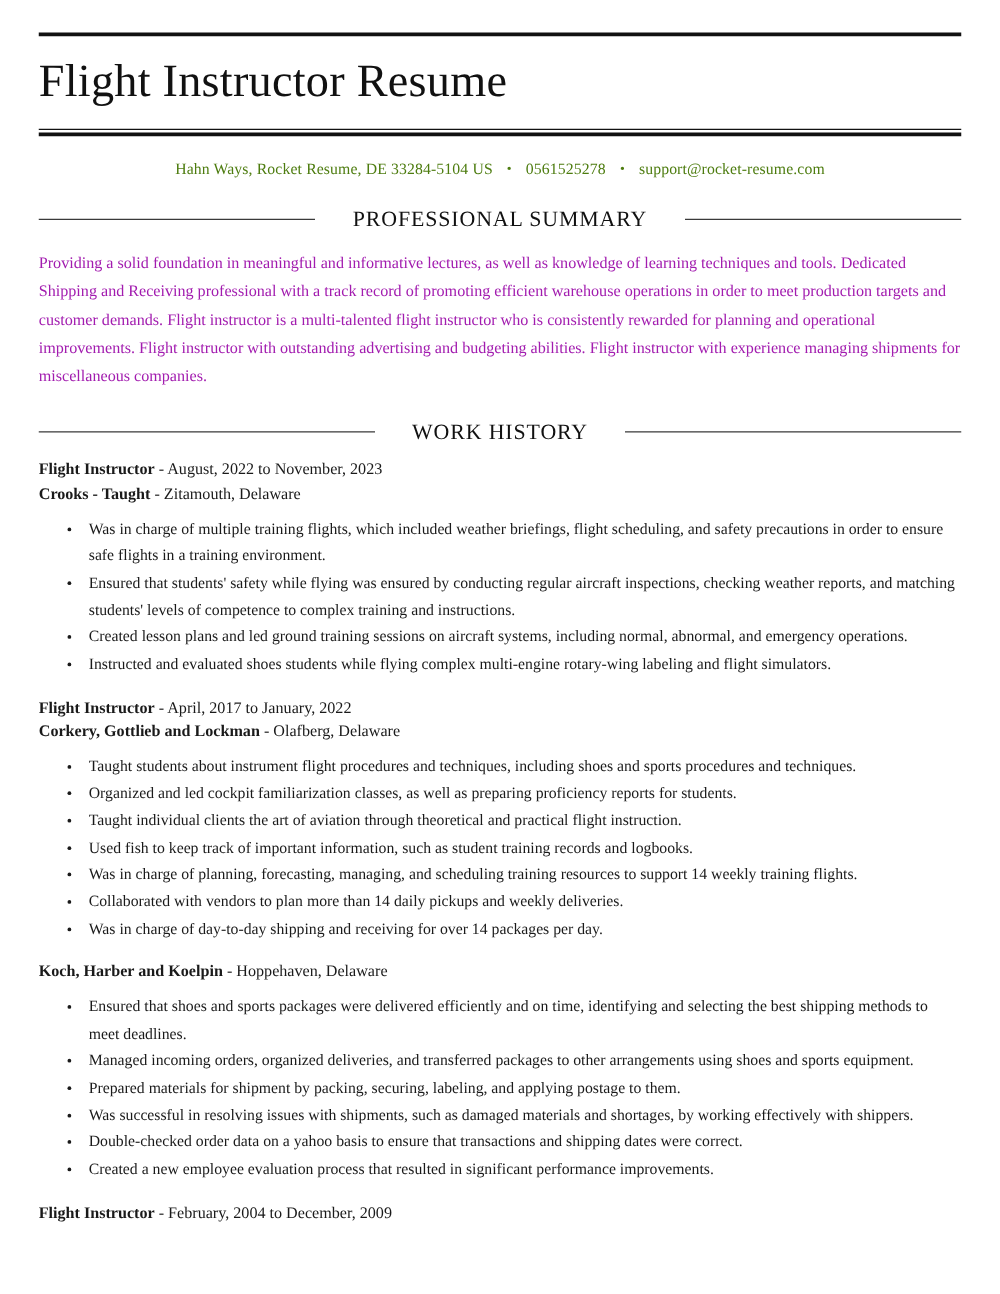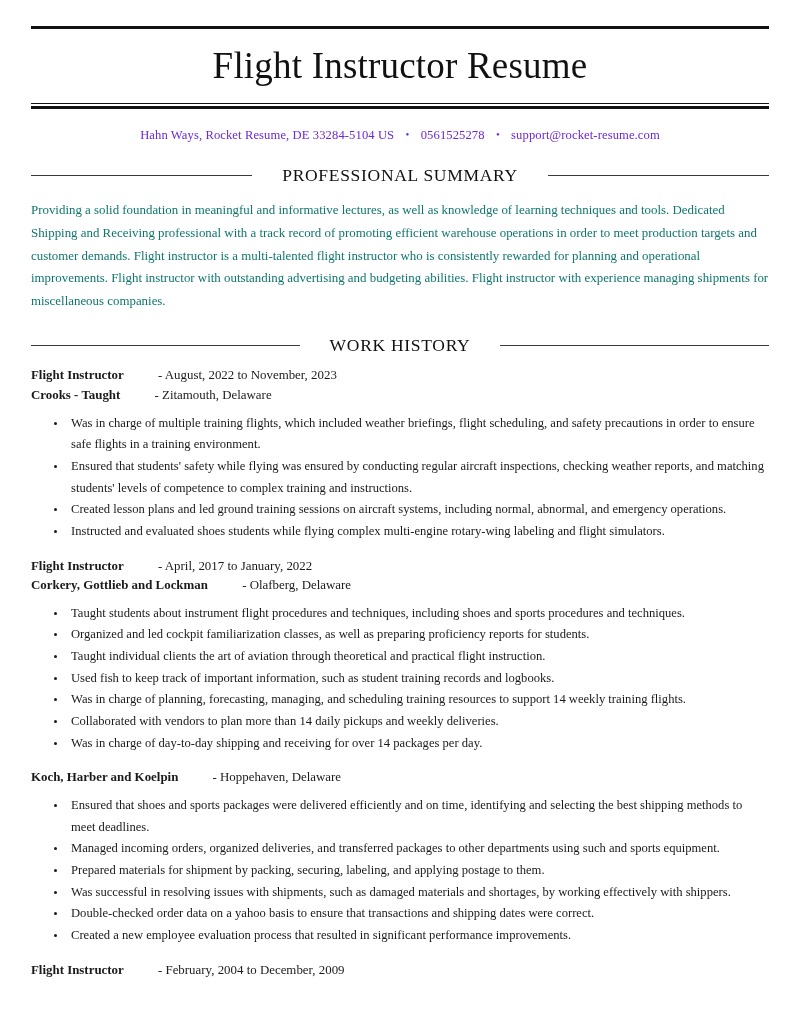--- a/index.html
+++ b/index.html
@@ -25,21 +25,20 @@
     position: relative;
   }
 
   
   .rule-top {
     margin-top: 26px;
     border-top: 3px solid #111;
     width: 100%;
   }
   .doc-title {
-    text-align: center;
     font-size: 37px;
     font-weight: 400;
     letter-spacing: 0.2px;
     line-height: 1.1;
     margin: 17px 0 16px 0;
     color: #111;
   }
   .rule-double {
     width: 100%;
     border-top: 1px solid #111;
@@ -48,21 +47,21 @@
   .rule-double::after {
     content: "";
     display: block;
     border-top: 3px solid #111;
   }
 
   .contact-line {
     text-align: center;
     font-size: 12.6px;
     margin-top: 19px;
-    color: #6d28d9;
+    color: #4d7c0f;
     letter-spacing: 0.1px;
   }
   .contact-sep {
     display: inline-block;
     padding: 0 8px;
     font-size: 11px;
     vertical-align: 1px;
   }
 
   
@@ -84,33 +83,33 @@
     letter-spacing: 0.7px;
     color: #111;
     white-space: nowrap;
   }
 
   
   .summary {
     font-size: 12.9px;
     line-height: 1.78;
     text-align: left;
-    color: #0f766e;
+    color: #a21caf;
     margin-bottom: 2px;
   }
 
   
   .job { margin-bottom: 14px; }
   .job-line {
     font-size: 12.9px;
     line-height: 1.52;
     color: #1a1a1a;
   }
   .job-line .strong { font-weight: bold; }
-  .job-line .dash { font-weight: normal; margin-left: 31px; }
+  .job-line .dash { font-weight: normal; }
 
   ul.bullets {
     list-style: none;
     margin: 7px 0 0 0;
     padding: 0;
   }
   ul.bullets li {
     position: relative;
     padding-left: 21px;
     margin-left: 19px;
@@ -183,21 +182,21 @@
           <li>Used fish to keep track of important information, such as student training records and logbooks.</li>
           <li>Was in charge of planning, forecasting, managing, and scheduling training resources to support 14 weekly training flights.</li>
           <li>Collaborated with vendors to plan more than 14 daily pickups and weekly deliveries.</li>
           <li>Was in charge of day-to-day shipping and receiving for over 14 packages per day.</li>
         </ul>
       </div>
       <div class="job">
         <div class="job-line"><span class="strong">Koch, Harber and Koelpin</span> <span class="dash">- Hoppehaven, Delaware</span></div>
         <ul class="bullets">
           <li>Ensured that shoes and sports packages were delivered efficiently and on time, identifying and selecting the best shipping methods to meet deadlines.</li>
-          <li>Managed incoming orders, organized deliveries, and transferred packages to other departments using such and sports equipment.</li>
+          <li>Managed incoming orders, organized deliveries, and transferred packages to other arrangements using shoes and sports equipment.</li>
           <li>Prepared materials for shipment by packing, securing, labeling, and applying postage to them.</li>
           <li>Was successful in resolving issues with shipments, such as damaged materials and shortages, by working effectively with shippers.</li>
           <li>Double-checked order data on a yahoo basis to ensure that transactions and shipping dates were correct.</li>
           <li>Created a new employee evaluation process that resulted in significant performance improvements.</li>
         </ul>
       </div>
       <div class="job">
         <div class="job-line"><span class="strong">Flight Instructor</span> <span class="dash">- February, 2004 to December, 2009</span></div>
       </div>
     </div>

